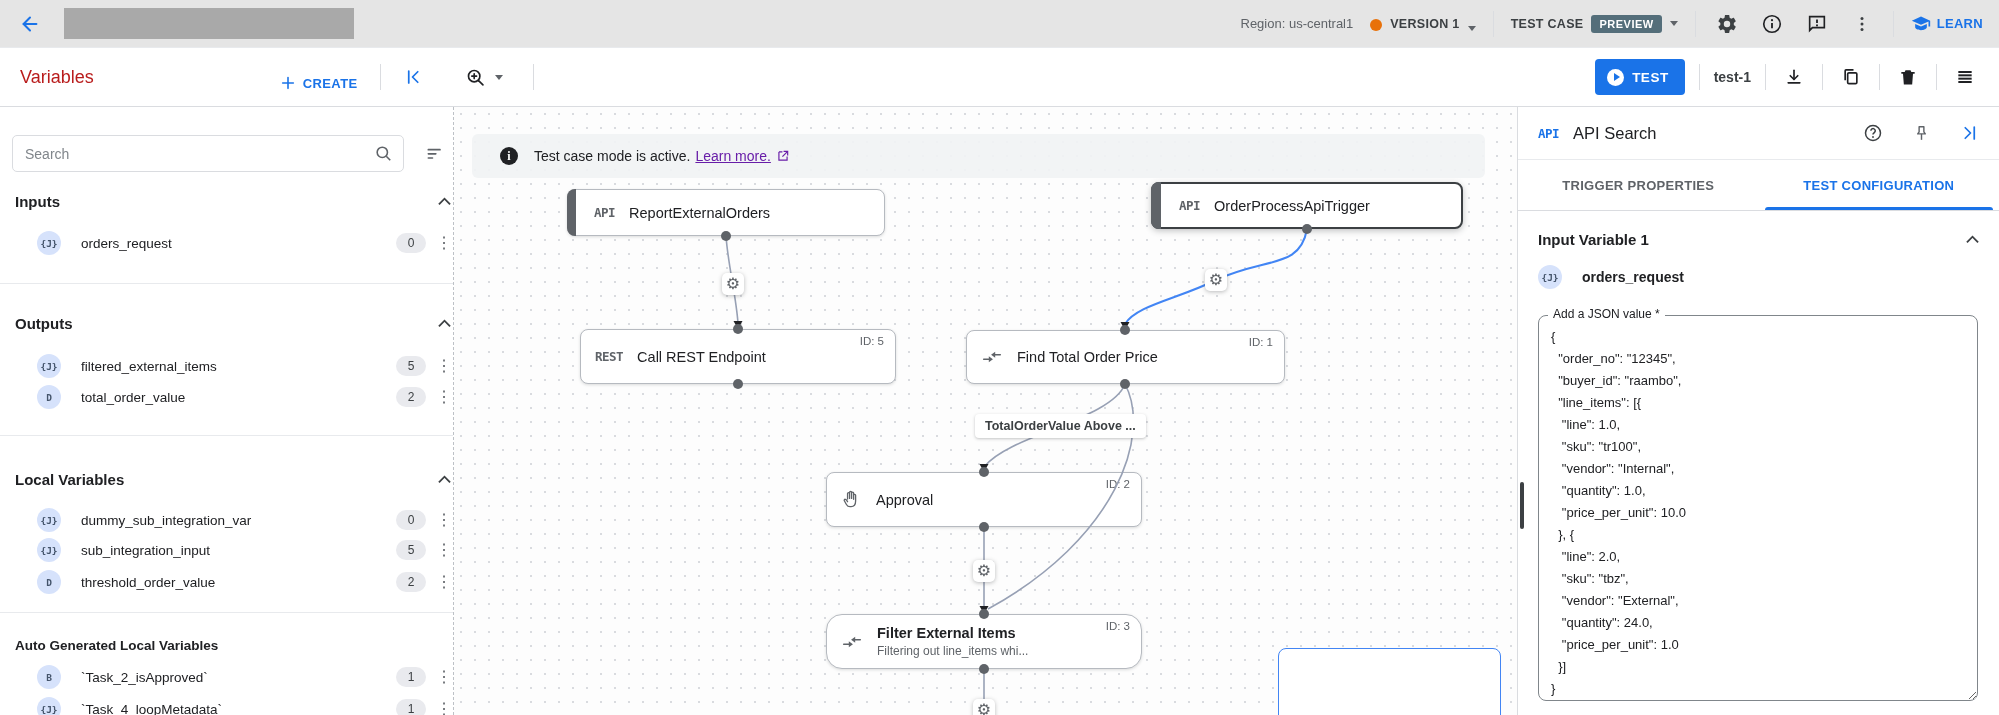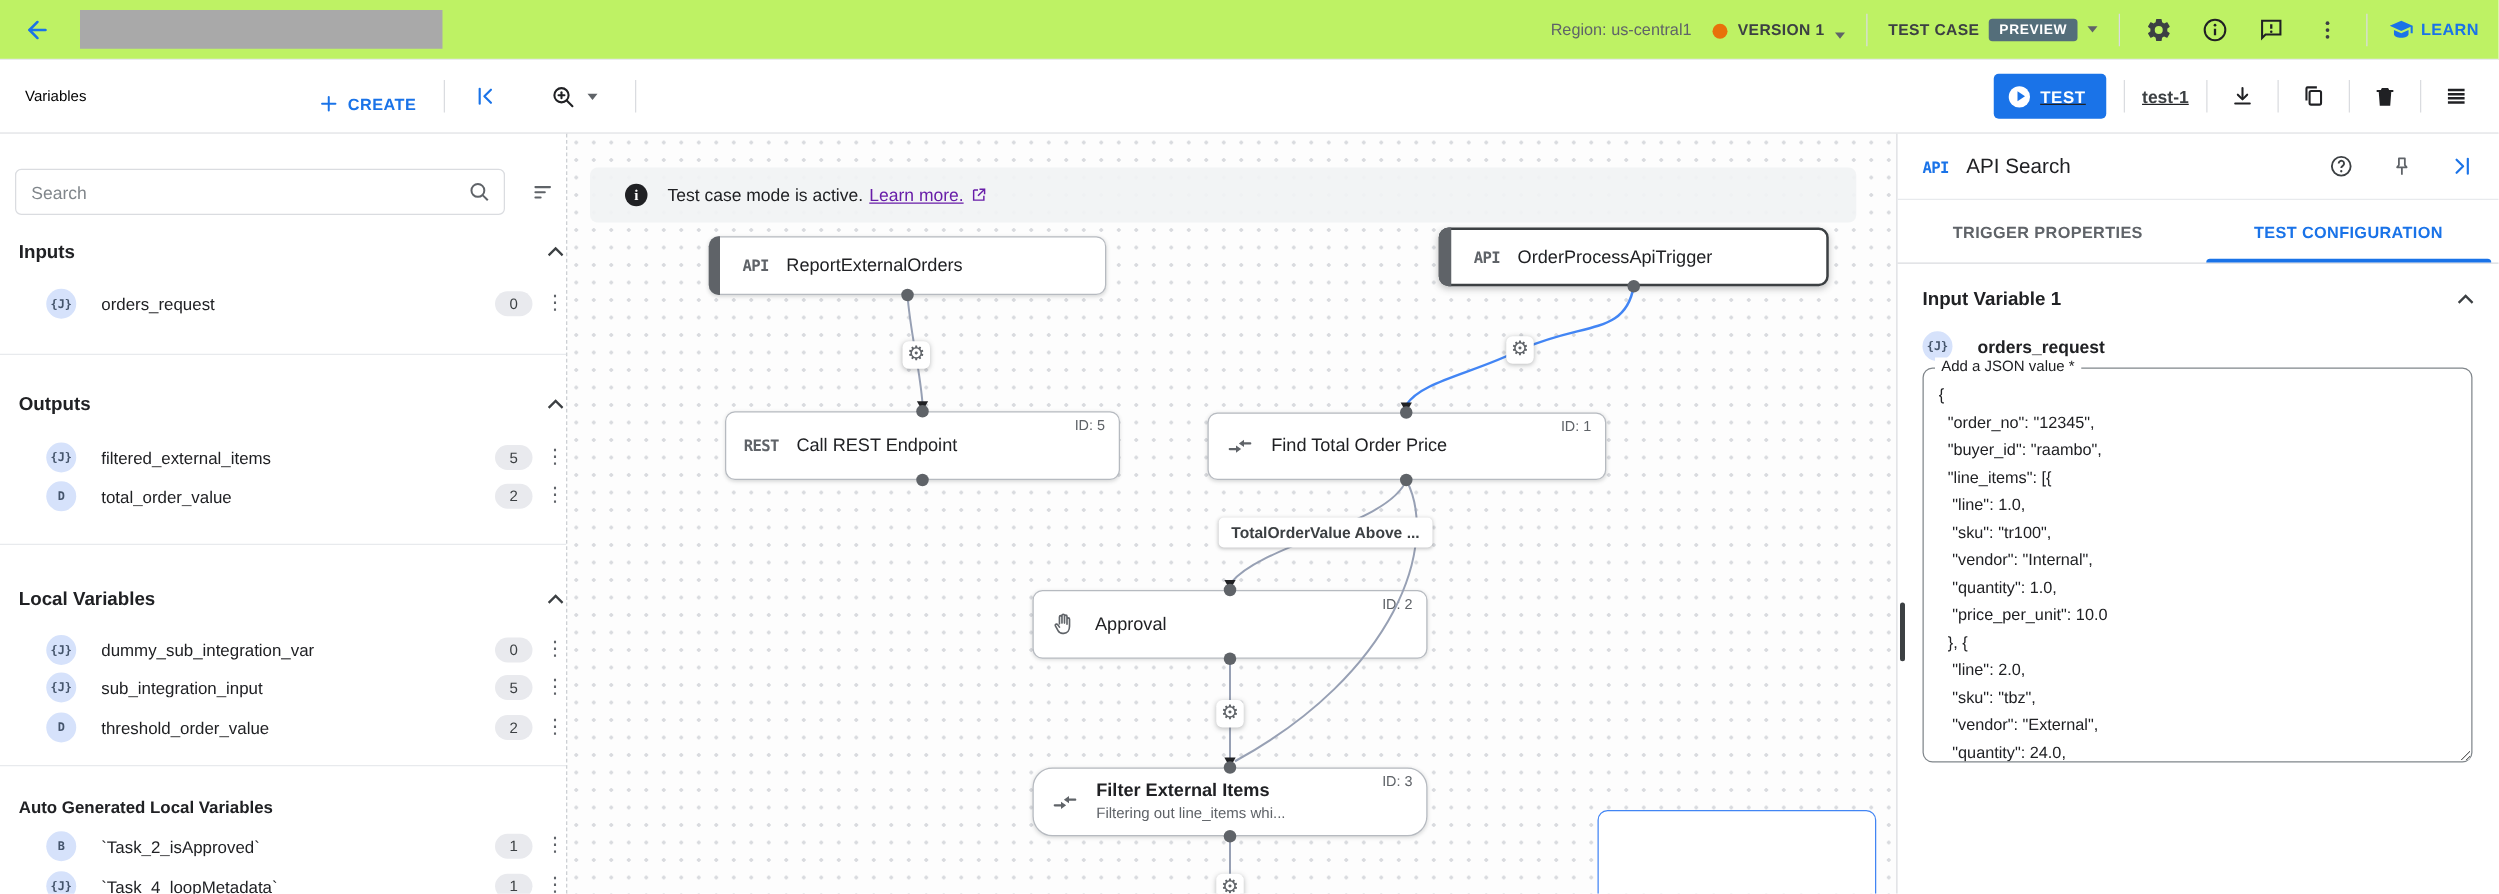--- a/index.html
+++ b/index.html
@@ -1,43 +1,43 @@
 <!DOCTYPE html>
 <html><head>
 <meta charset="utf-8">
 <style>
   * { box-sizing: border-box; margin: 0; padding: 0; }
   html,body { width:1999px; height:715px; overflow:hidden; }
   body { font-family:"Liberation Sans", sans-serif; background:#fff; color:#202124; }
   .app { position:relative; width:1999px; height:715px; overflow:hidden; }
 
   
-  .topbar { position:absolute; left:0; top:0; width:1999px; height:48px; display:flex; align-items:center; padding:0 16px; border-bottom:1px solid #e8eaed; background:#bef264; }
+  .topbar { position:absolute; left:0; top:0; width:1999px; height:48px; display:flex; align-items:center; padding:0 16px; border-bottom:1px solid #e8eaed; background:#e5e5e5; }
   .back-btn { width:28px; height:28px; display:flex; align-items:center; justify-content:center; cursor:pointer; }
   .title-redact { width:290px; height:31px; background:#a9a9a9; margin-left:20px; }
   .topbar-right { margin-left:auto; display:flex; align-items:center; gap:17px; }
   .tb-text { font-size:13px; color:#5f6368; }
   .vdiv { width:1px; height:26px; background:#dadce0; }
   .version-chip { display:flex; align-items:flex-end; gap:8px; cursor:pointer; }
   .dot { width:12px; height:12px; border-radius:50%; background:#e8710a; }
   .bold-label { font-size:12.5px; font-weight:bold; color:#3c4043; letter-spacing:.3px; }
   .caret { width:0; height:0; border-left:4.5px solid transparent; border-right:4.5px solid transparent; border-top:5px solid #5f6368; }
   .testcase-chip { display:flex; align-items:center; gap:8px; cursor:pointer; }
   .preview-badge { background:#546e7a; color:#fff; font-size:11px; font-weight:bold; letter-spacing:.5px; padding:3px 8px; border-radius:3px; }
   .icon-btn { width:28px; height:28px; display:flex; align-items:center; justify-content:center; cursor:pointer; color:#3c4043; }
   .learn { display:flex; align-items:center; gap:6px; color:#1a73e8; font-size:13px; font-weight:bold; letter-spacing:.3px; cursor:pointer; }
 
   
   .toolbar { position:absolute; left:0; top:48px; width:1999px; height:59px; display:flex; align-items:center; border-bottom:1px solid #dadce0; background:#fff; padding:0 20px; }
-  .tb-title { font-size:12px; color:#000000; }
+  .tb-title { font-size:18px; color:#b91c1c; }
   .create-btn { margin-left:186px; display:flex; align-items:center; gap:7px; color:#1a73e8; font-size:13px; font-weight:bold; letter-spacing:.4px; cursor:pointer;margin-top:12px; }
   .collapse-left { margin-left:24px; cursor:pointer; display:flex; align-items:center; }
   .zoom-dd { margin-left:42px; display:flex; align-items:center; gap:9px; cursor:pointer; }
   .toolbar .vdiv { margin:0 0; }
-  .toolbar-right { margin-left:auto; display:flex; align-items:center; gap:14px;text-decoration:underline; }
+  .toolbar-right { margin-left:auto; display:flex; align-items:center; gap:14px; }
   .test-btn { background:#1a73e8; color:#fff; height:36px; padding:0 16px 0 12px; border:none; border-radius:4px; font-size:13.5px; font-weight:bold; letter-spacing:.5px; display:flex; align-items:center; gap:8px; cursor:pointer; font-family:inherit; }
   .play-circle { width:17px; height:17px; background:#fff; border-radius:50%; display:flex; align-items:center; justify-content:center; }
   .play-tri { width:0; height:0; border-top:4px solid transparent; border-bottom:4px solid transparent; border-left:6px solid #1a73e8; margin-left:2px; }
   .test-name { font-size:14px; font-weight:bold; color:#3c4043; }
 
   
   .sidebar { position:absolute; left:0; top:107px; width:454px; height:608px; background:#fff; border-right:1px dashed #bdc1c6; }
   .canvas { position:absolute; left:454px; top:107px; width:1063px; height:608px; overflow:hidden;
             background-color:#fdfdfd;
             background-image:radial-gradient(#d9dbdf 1.3px, transparent 1.4px);
@@ -89,21 +89,21 @@
   .panel-icons { display:flex; align-items:center; gap:20px; }
   .tabs { height:51px; display:flex; border-bottom:1px solid #dadce0; }
   .tab { flex:1; display:flex; align-items:center; justify-content:center; font-size:13px; font-weight:bold; letter-spacing:.3px; color:#5f6368; cursor:pointer; position:relative; }
   .tab.active { color:#1a73e8; }
   .tab.active::after { content:""; position:absolute; left:6px; right:6px; bottom:0; height:3px; background:#1a73e8; border-radius:3px 3px 0 0; }
   .panel-body { padding:20px 20px 0 20px; position:relative; }
   .pv-header { display:flex; align-items:center; font-size:15px; font-weight:bold; color:#202124; }
   .pv-header .spacer { flex:1; }
   .pv-var { display:flex; align-items:center; margin-top:17px; }
   .pv-var .vname { font-weight:bold; font-size:14px; flex:none; }
-  .fieldset { position:relative; margin-top:5px; border:1px solid #80868b; border-radius:8px; width:440px; height:316px; }
+  .fieldset { position:relative; margin-top:26px; border:1px solid #80868b; border-radius:8px; width:440px; height:386px; }
   .fieldset label { position:absolute; top:-9px; left:9px; background:#fff; padding:0 5px; font-size:12px; color:#202124; font-weight:500; }
   .fieldset textarea { width:100%; height:100%; border:none; outline:none; resize:both; border-radius:8px; padding:10px 12px 6px 12px; font-family:"Liberation Sans", sans-serif; font-size:13px; line-height:22px; color:#202124; white-space:pre; overflow:hidden; background:transparent; }
   .panel-scroll-thumb { position:absolute; left:2px; top:375px; width:4px; height:47px; background:#3c4043; border-radius:2px; }
   svg.ic { display:block; }
 </style>
 </head>
 <body>
 
 <div class="app">
 

